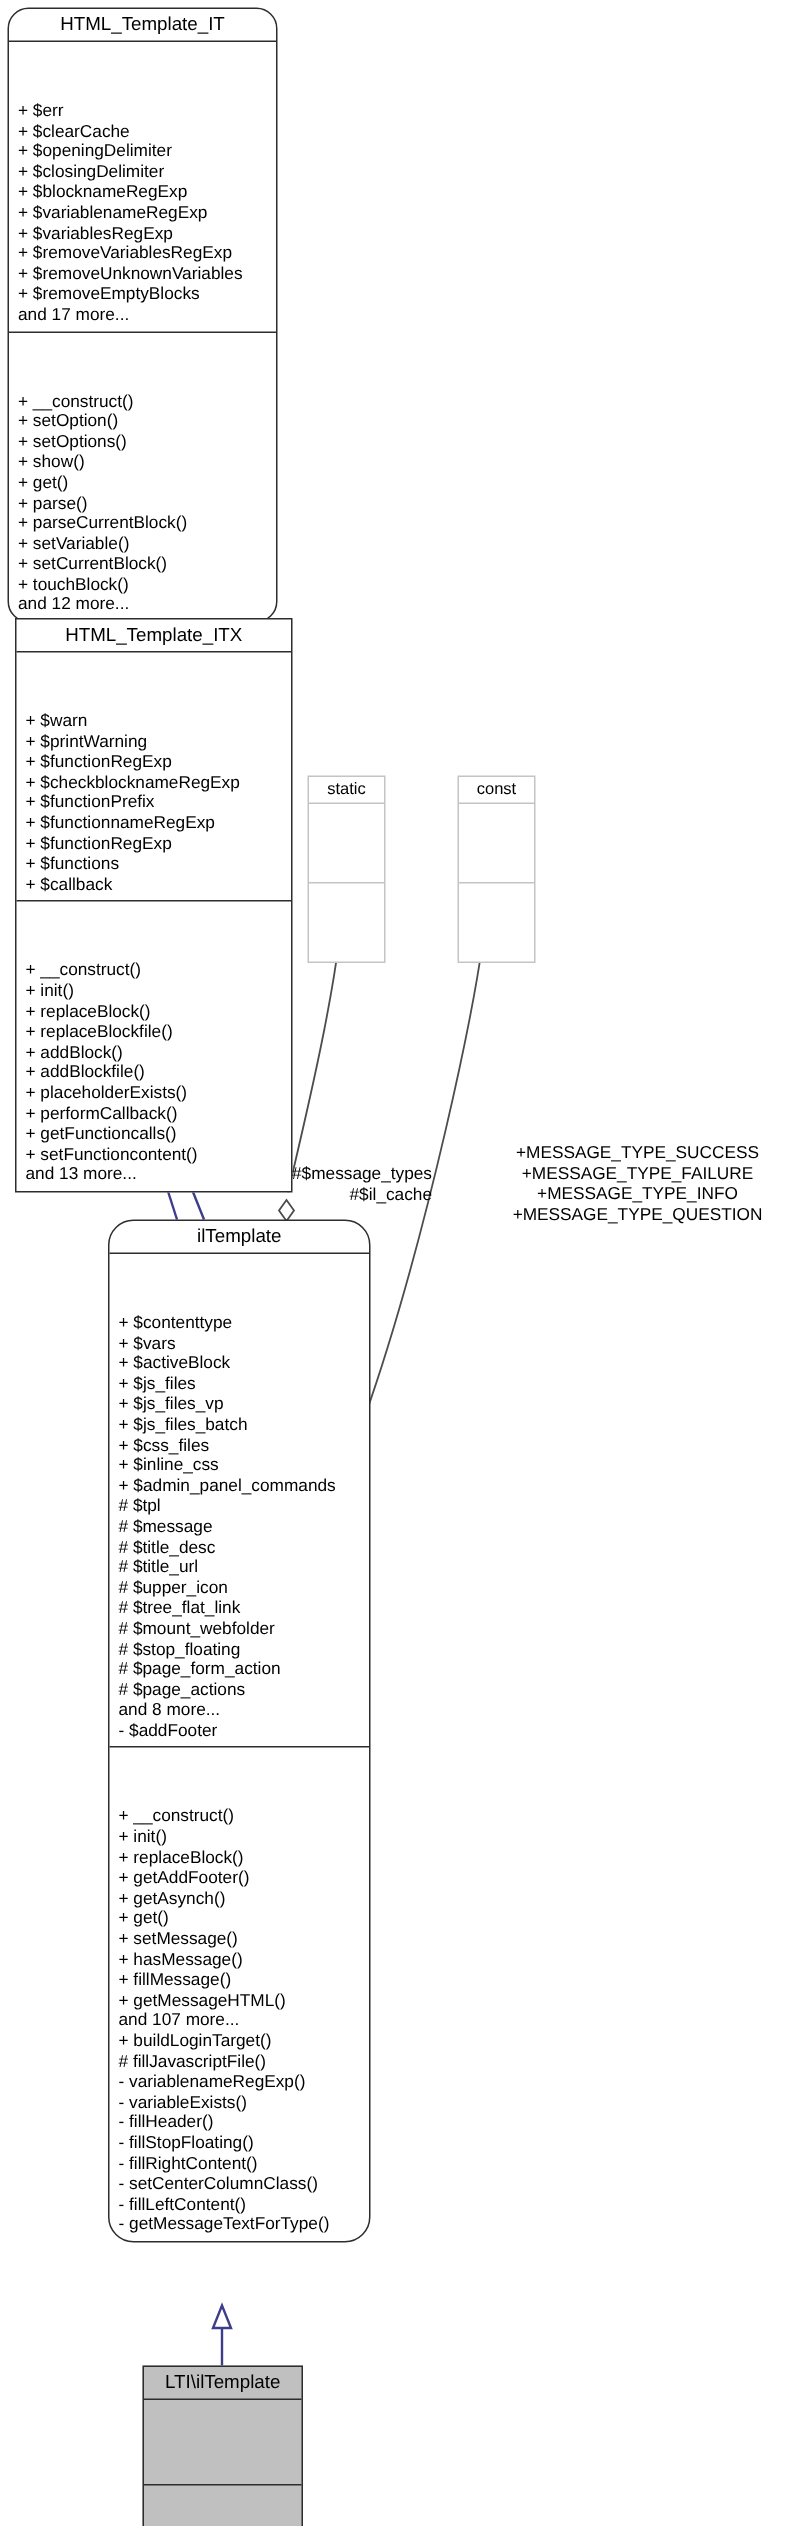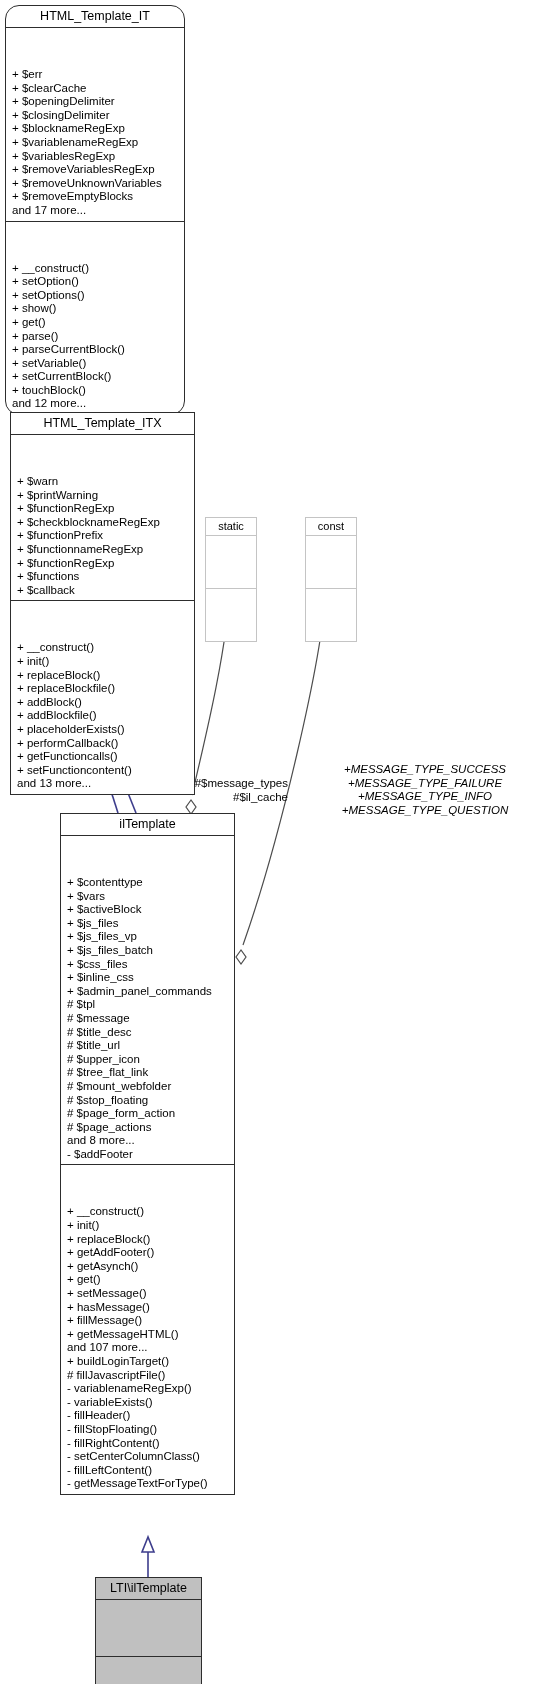--- a/index.html
+++ b/index.html
@@ -88,21 +88,20 @@
     line-height: 13.5px;
     color: #000000;
     white-space: nowrap;
     z-index: 3;
   }
   .edge-label.right-al {
     text-align: right;
   }
   .edge-label.center-al {
     text-align: center;
-    font-style: italic;
   }
 </style>
 </head>
 <body>
 
 <div id="diagram">
 
   <svg class="edges" viewBox="0 0 538 1684" width="538" height="1684">
 
     <g>
@@ -218,21 +217,21 @@
     <div>#$il_cache</div>
   </div>
 
   <div class="edge-label center-al" style="left:312px; top:763px; width:226px;">
     <div>+MESSAGE_TYPE_SUCCESS</div>
     <div>+MESSAGE_TYPE_FAILURE</div>
     <div>+MESSAGE_TYPE_INFO</div>
     <div>+MESSAGE_TYPE_QUESTION</div>
   </div>
 
-  <div class="uml-class" style="left:60px; top:813px; width:175px;">
+  <div class="uml-class" style="left:72px; top:813px; width:175px;border-radius:17px;">
     <div class="uml-title">ilTemplate</div>
     <div class="uml-sep"></div>
     <div class="uml-compartment">
       <div class="uml-row">+ $contenttype</div>
       <div class="uml-row">+ $vars</div>
       <div class="uml-row">+ $activeBlock</div>
       <div class="uml-row">+ $js_files</div>
       <div class="uml-row">+ $js_files_vp</div>
       <div class="uml-row">+ $js_files_batch</div>
       <div class="uml-row">+ $css_files</div>

